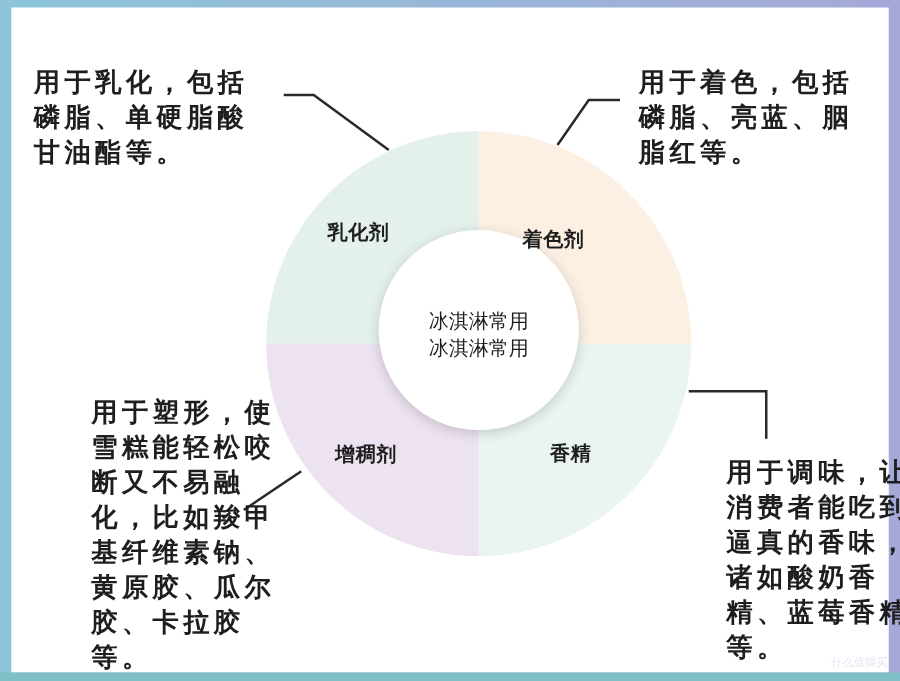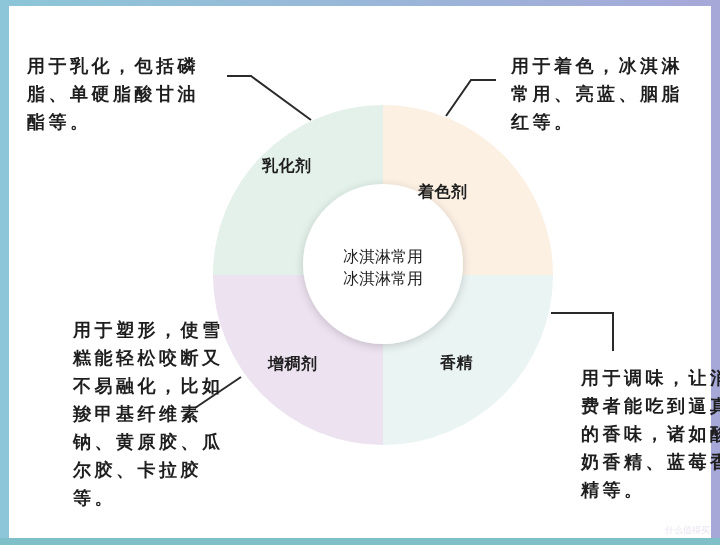--- a/index.html
+++ b/index.html
@@ -27,21 +27,21 @@
     width: 720px; height: 7px;
     background: #7fc0c8;
   }
   svg.diagram {
     position: absolute;
     left: 0; top: 0;
     width: 720px; height: 545px;
   }
   .note {
     position: absolute;
-    font-size: 18px;
+    font-size: 21px;
     font-weight: bold;
     line-height: 28px;
     color: #1e1e1e;
     letter-spacing: 3.5px;
   }
   .note-tl { left: 27px; top: 52px; width: 190px; }
   .note-tr { left: 511px; top: 52px; width: 180px; }
   .note-bl { left: 27px; top: 316px; width: 170px; margin-left: 46px; }
   .note-br { left: 541px; top: 364px; width: 160px; margin-left: 40px; }
   .seg-label {
@@ -97,28 +97,28 @@
   <path d="M383 275 L383 445 A170 170 0 0 1 213 275 Z" fill="#ede2f0"></path>
 
   <circle cx="383" cy="264" r="80" fill="#ffffff" filter="url(#cshadow)"></circle>
 
   <polyline points="227,76 251,76 311,120" fill="none" stroke="#2a2a2a" stroke-width="2"></polyline>
   <polyline points="496,80 471,80 446,116" fill="none" stroke="#2a2a2a" stroke-width="2"></polyline>
   <polyline points="551,313 613,313 613,351" fill="none" stroke="#2a2a2a" stroke-width="2"></polyline>
   <polyline points="195,408 241,377" fill="none" stroke="#2a2a2a" stroke-width="2"></polyline>
 </svg>
 
-<div class="seg-label" style="left:262px; top:156px;font-family:Liberation Serif, serif;">乳化剂</div>
+<div class="seg-label" style="left:262px; top:176px;font-family:Liberation Serif, serif;">乳化剂</div>
 <div class="seg-label" style="left:418px; top:182px;">着色剂</div>
 <div class="seg-label" style="left:440px; top:353px;">香精</div>
 <div class="seg-label" style="left:268px; top:354px;">增稠剂</div>
 
 <div class="center-label">
   <div>冰淇淋常用</div>
   <div>冰淇淋常用</div>
 </div>
 
 <div class="note note-tl">用于乳化，包括磷脂、单硬脂酸甘油酯等。</div>
-<div class="note note-tr">用于着色，冰淇淋常用、亮蓝、胭脂红等。</div>
+<div class="note note-tr">用于着色，包括磷脂、亮蓝、胭脂红等。</div>
 <div class="note note-br">用于调味，让消费者能吃到逼真的香味，诸如酸奶香精、蓝莓香精等。</div>
 <div class="note note-bl">用于塑形，使雪糕能轻松咬断又不易融化，比如羧甲基纤维素钠、黄原胶、瓜尔胶、卡拉胶等。</div>
 
 <div class="watermark">什么值得买</div>
 
 </body></html>

